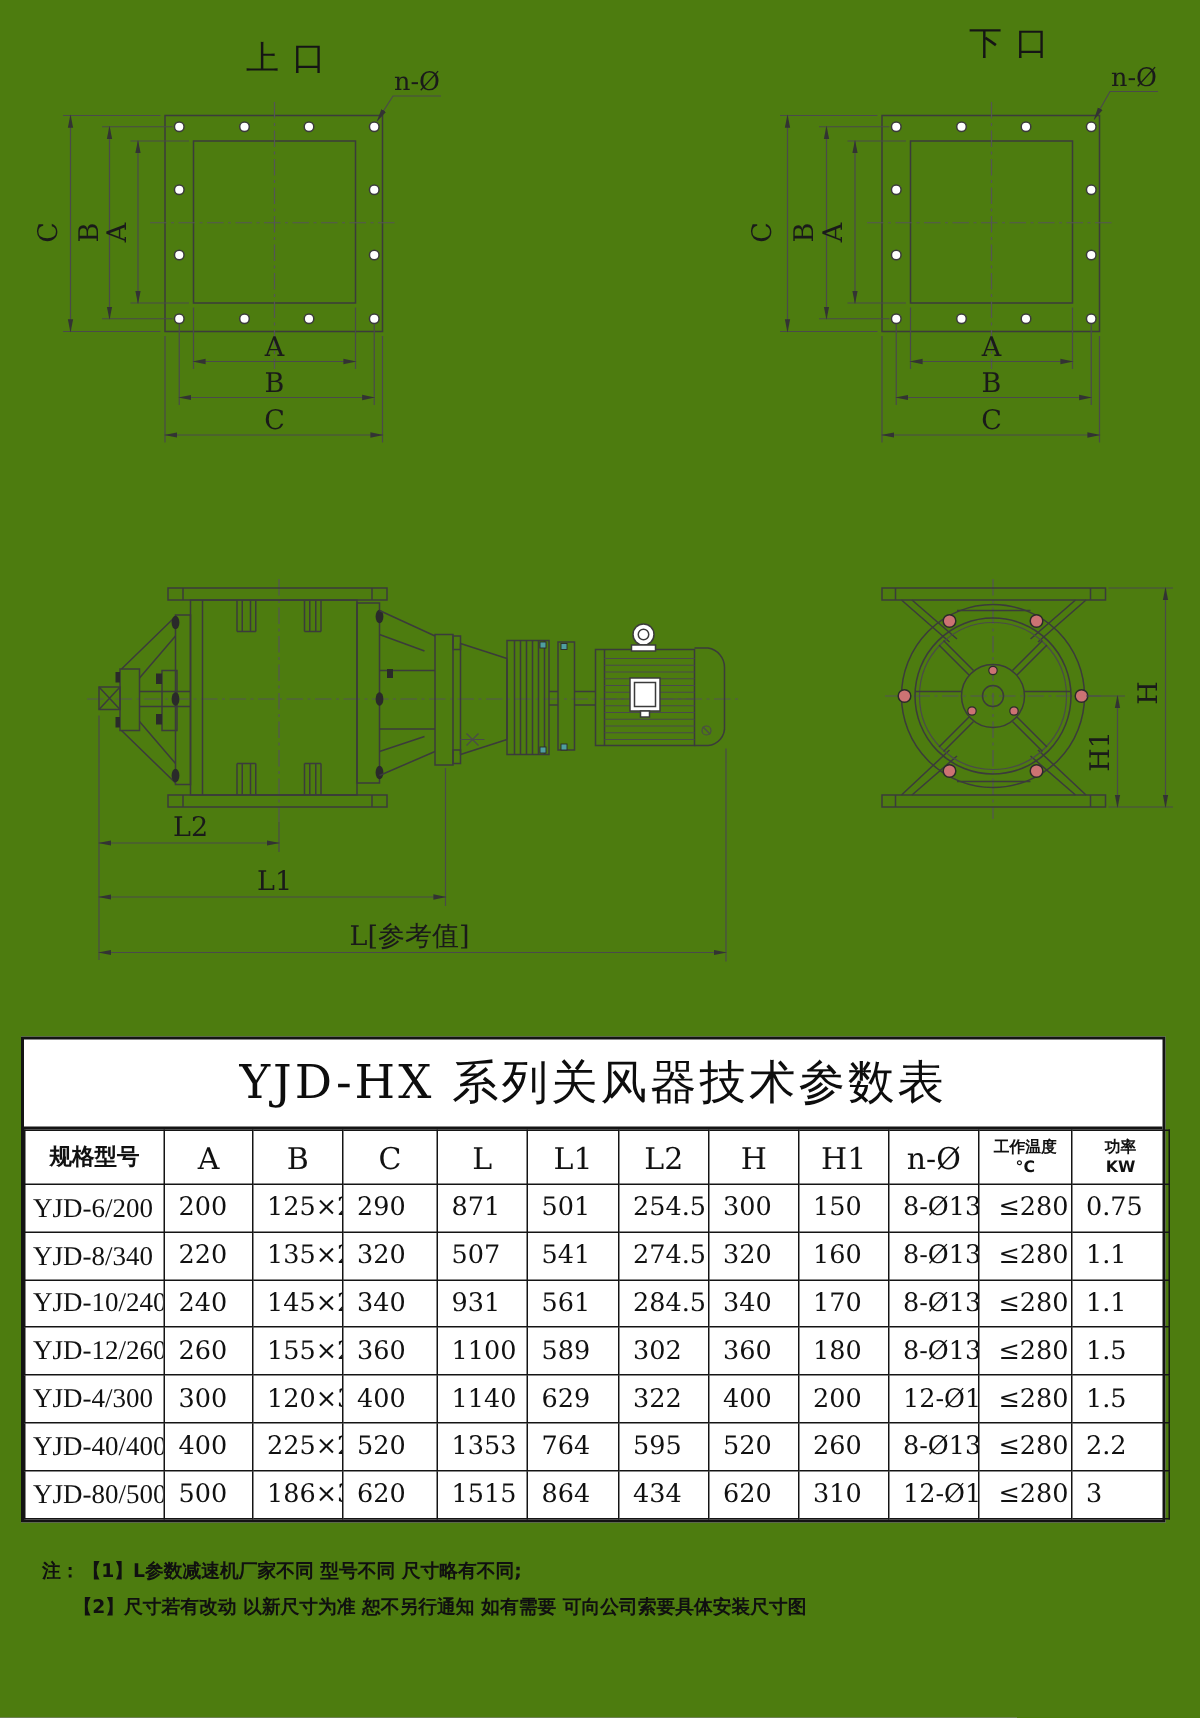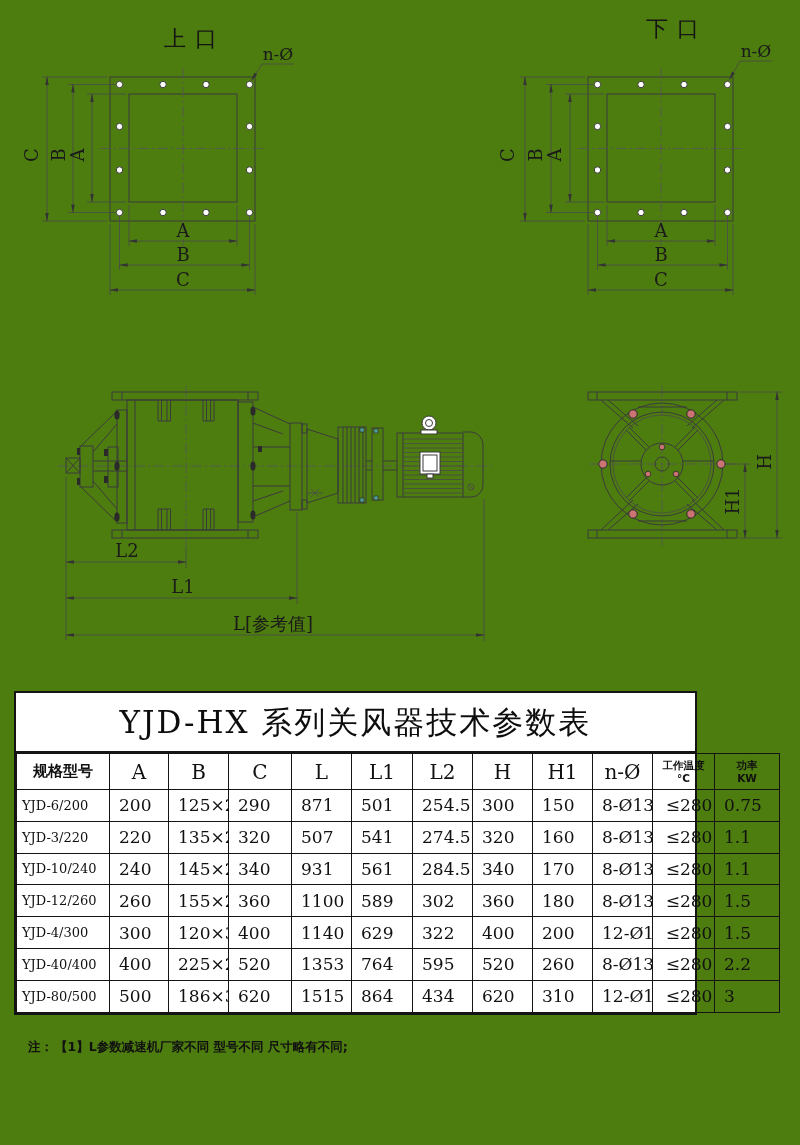--- a/index.html
+++ b/index.html
@@ -8,30 +8,30 @@
   svg{position:absolute;left:0;top:0;}
   svg .ln{stroke:#3b3b3b;stroke-width:1;fill:none;}
   svg .lnw{stroke:#3b3b3b;stroke-width:1;fill:#ffffff;}
   svg .thin{stroke:#4a4a4a;stroke-width:0.8;fill:none;}
   svg .cl{stroke:#555;stroke-width:0.8;fill:none;stroke-dasharray:11 3 2 3;}
   svg .dark{fill:#2a2a2a;stroke:none;}
   svg .dimtxt{font-family:"DejaVu Serif",serif;font-size:18px;fill:#1a1a1a;}
   svg .dimtxt2{font-family:"DejaVu Serif",serif;font-size:17px;fill:#1a1a1a;}
   svg .cjkt{font-family:"DejaVu Sans",sans-serif;font-size:22px;fill:#151515;letter-spacing:9px;}
 
-  .spec-wrap{position:absolute;left:14px;top:691px;width:683px;border:2px solid #141414;box-sizing:border-box;background:#fff;}
+  .spec-wrap{position:absolute;left:14px;top:691px;width:763px;border:2px solid #141414;box-sizing:border-box;background:#fff;}
   .spec-title{height:58px;line-height:58px;text-align:center;border-bottom:2px solid #141414;
       font-family:"DejaVu Serif",serif;font-size:31px;letter-spacing:2px;color:#0d0d0d;}
   table.spec{border-collapse:collapse;table-layout:fixed;width:100%;}
   table.spec th,table.spec td{border:1px solid #141414;overflow:hidden;white-space:nowrap;}
   table.spec th{height:33px;font-weight:normal;font-family:"DejaVu Serif",serif;font-size:20px;}
   table.spec th.cjk{font-family:"DejaVu Sans",sans-serif;font-size:15px;font-weight:bold;}
   table.spec th .two{font-family:"DejaVu Sans",sans-serif;font-size:10.5px;font-weight:bold;line-height:1.15;}
   table.spec td{height:28.8px;font-family:"DejaVu Serif",serif;font-size:17px;padding-left:9px;text-align:left;}
-  table.spec td.model{font-size:13px;padding-left:5px;}
+  table.spec td.model{font-size:18px;padding-left:5px;font-family:Liberation Serif, serif;}
   table.spec td.ctr{text-align:center;padding-left:12px;}
 
   .notes{position:absolute;left:28px;top:1041px;font-size:12.5px;font-weight:bold;color:#101010;line-height:1.0;}
   .notes .nrow{display:flex;margin-bottom:11px;}
   .notes .nprefix{margin-right:2px;}
   .notes .nrow2{margin-left:21px;}
 </style>
 </head>
 <body>
 
@@ -263,21 +263,21 @@
             <td>871</td>
             <td>501</td>
             <td>254.5</td>
             <td>300</td>
             <td>150</td>
             <td>8-Ø13</td>
             <td class="ctr">≤280</td>
             <td>0.75</td>
           </tr>
           <tr>
-            <td class="model">YJD-3/220</td>
+            <td class="model">YJD-8/340</td>
             <td>220</td>
             <td>135×2</td>
             <td>320</td>
             <td>507</td>
             <td>541</td>
             <td>274.5</td>
             <td>320</td>
             <td>160</td>
             <td>8-Ø13</td>
             <td class="ctr">≤280</td>
@@ -355,15 +355,18 @@
           </tr>
         </tbody>
   </table>
 </div>
 
 <div class="notes">
   <div class="nrow">
     <span class="nprefix">注：</span>
     <span>【1】L参数减速机厂家不同 型号不同 尺寸略有不同;</span>
   </div>
+  <div class="nrow nrow2">
+    <span>【2】尺寸若有改动 以新尺寸为准 恕不另行通知 如有需要 可向公司索要具体安装尺寸图</span>
+  </div>
 </div>
 
 </div>
 
 </body></html>

